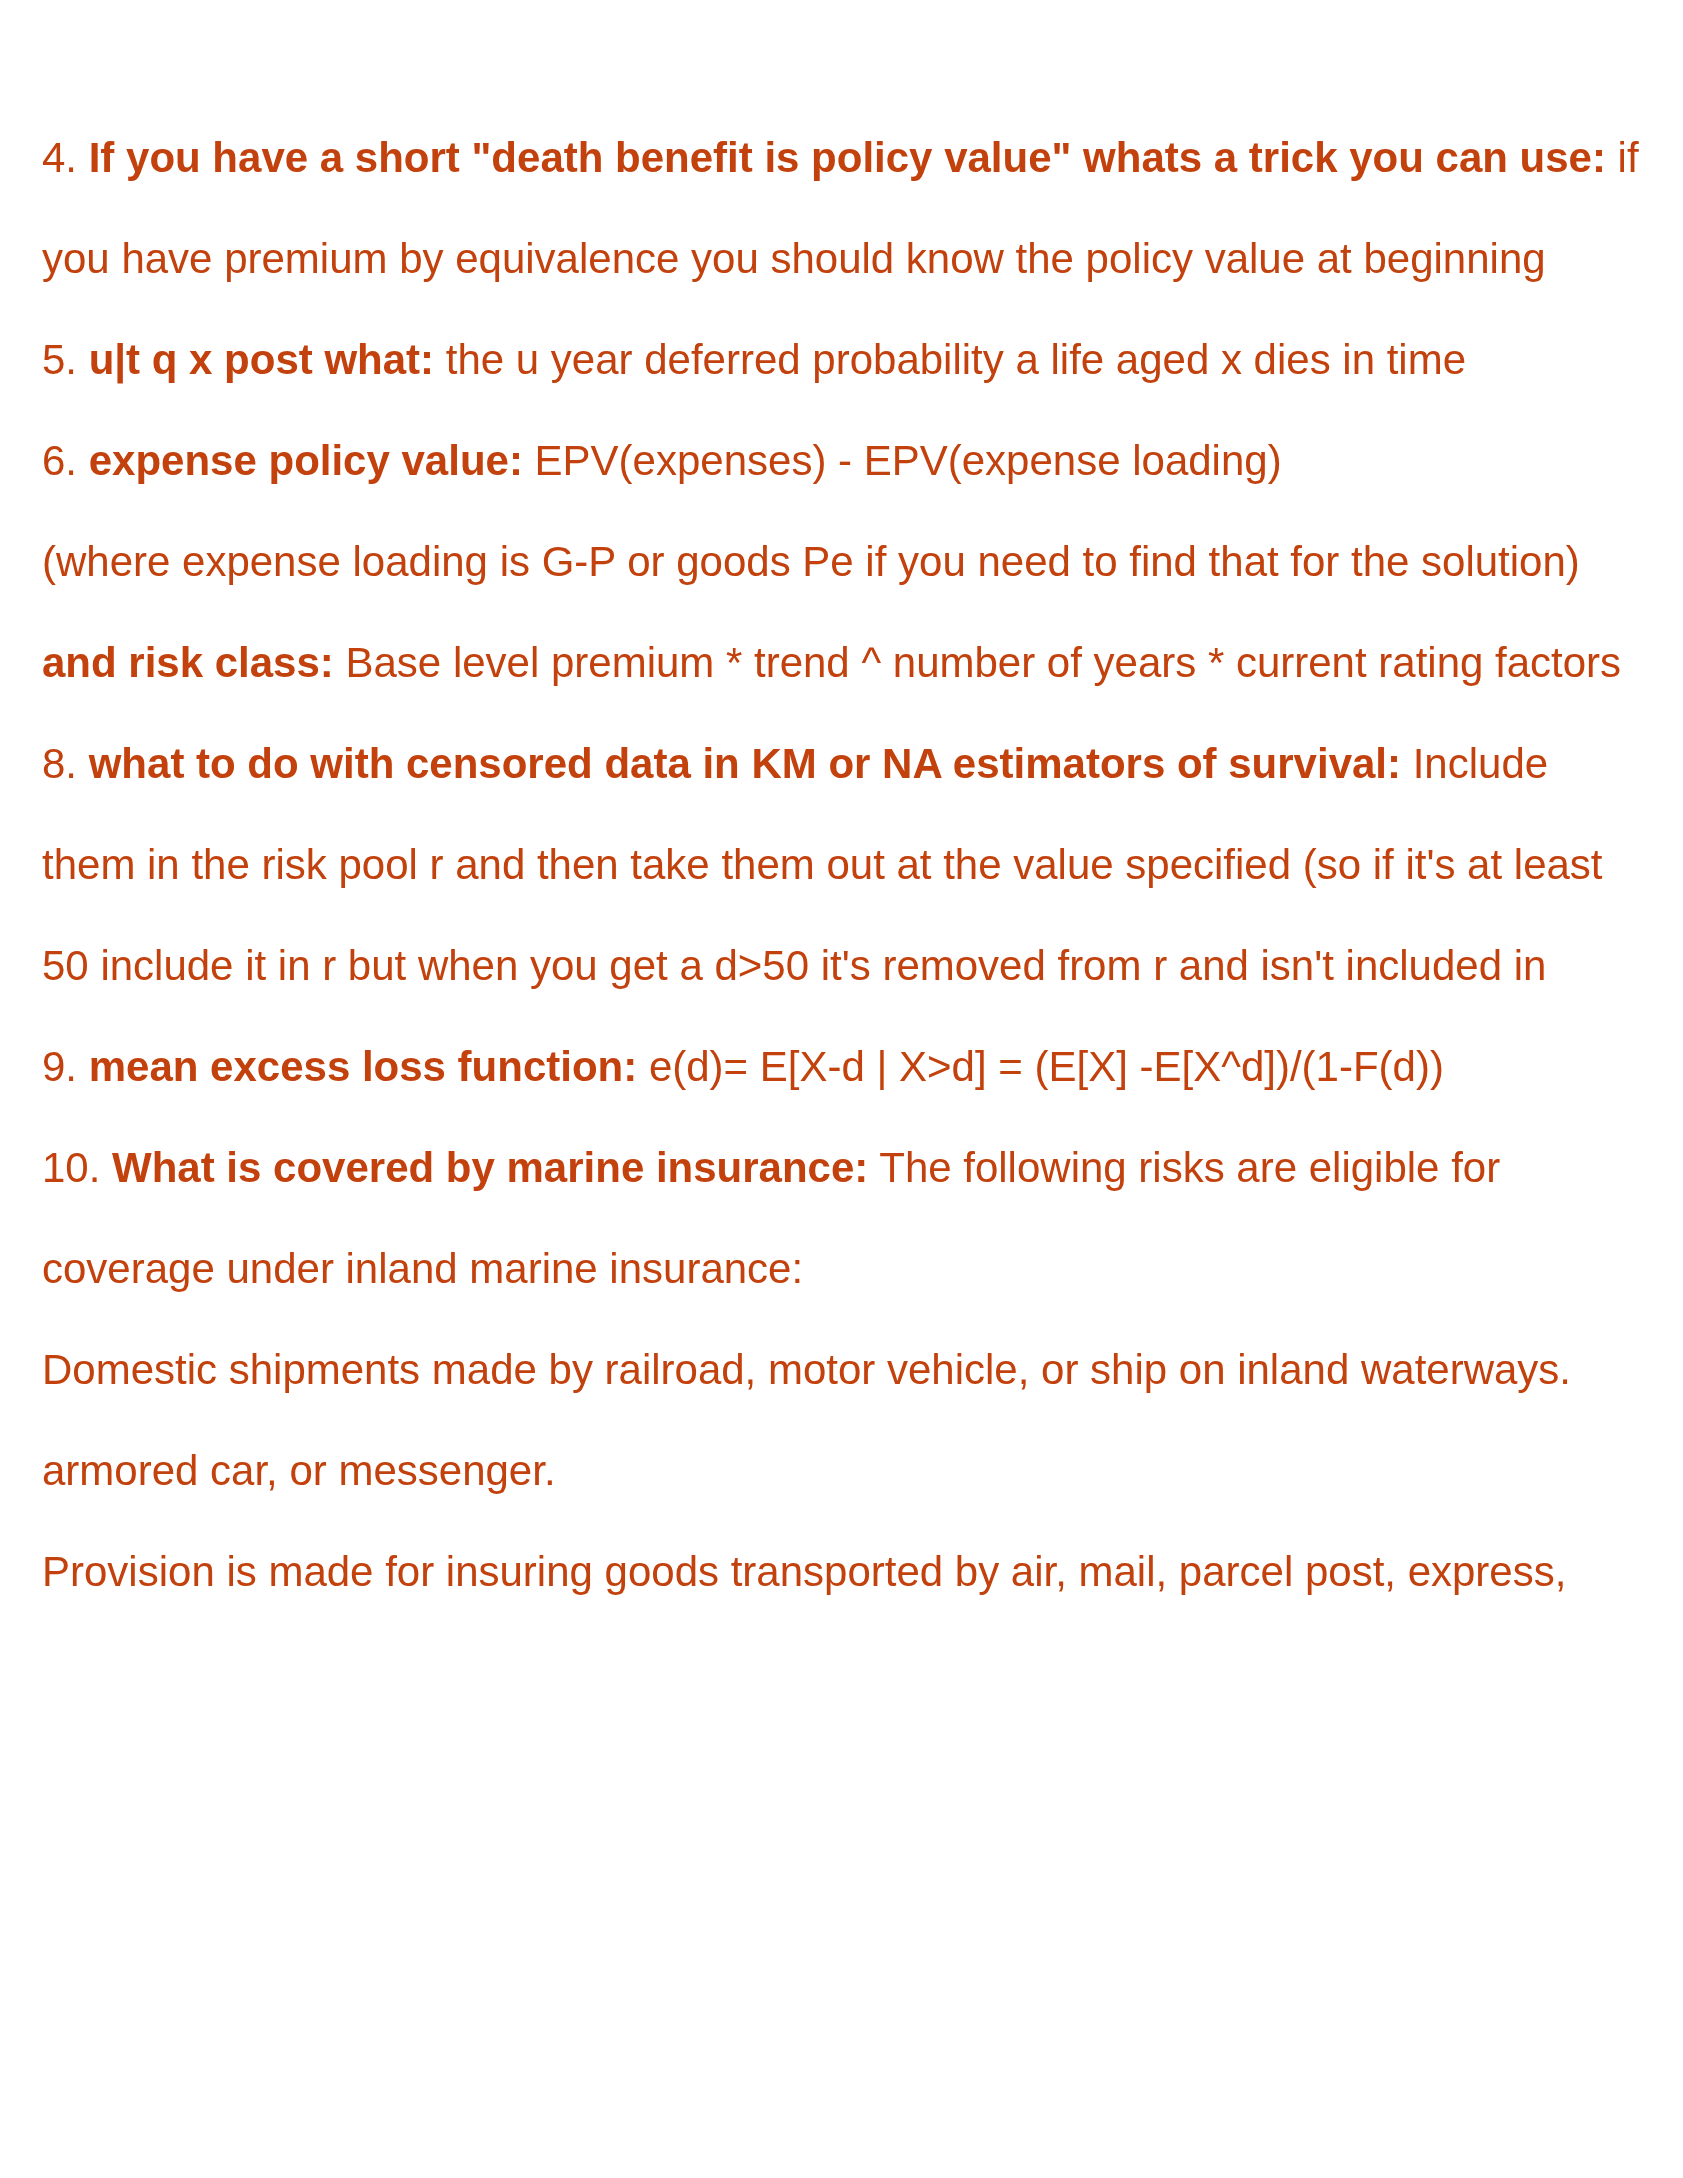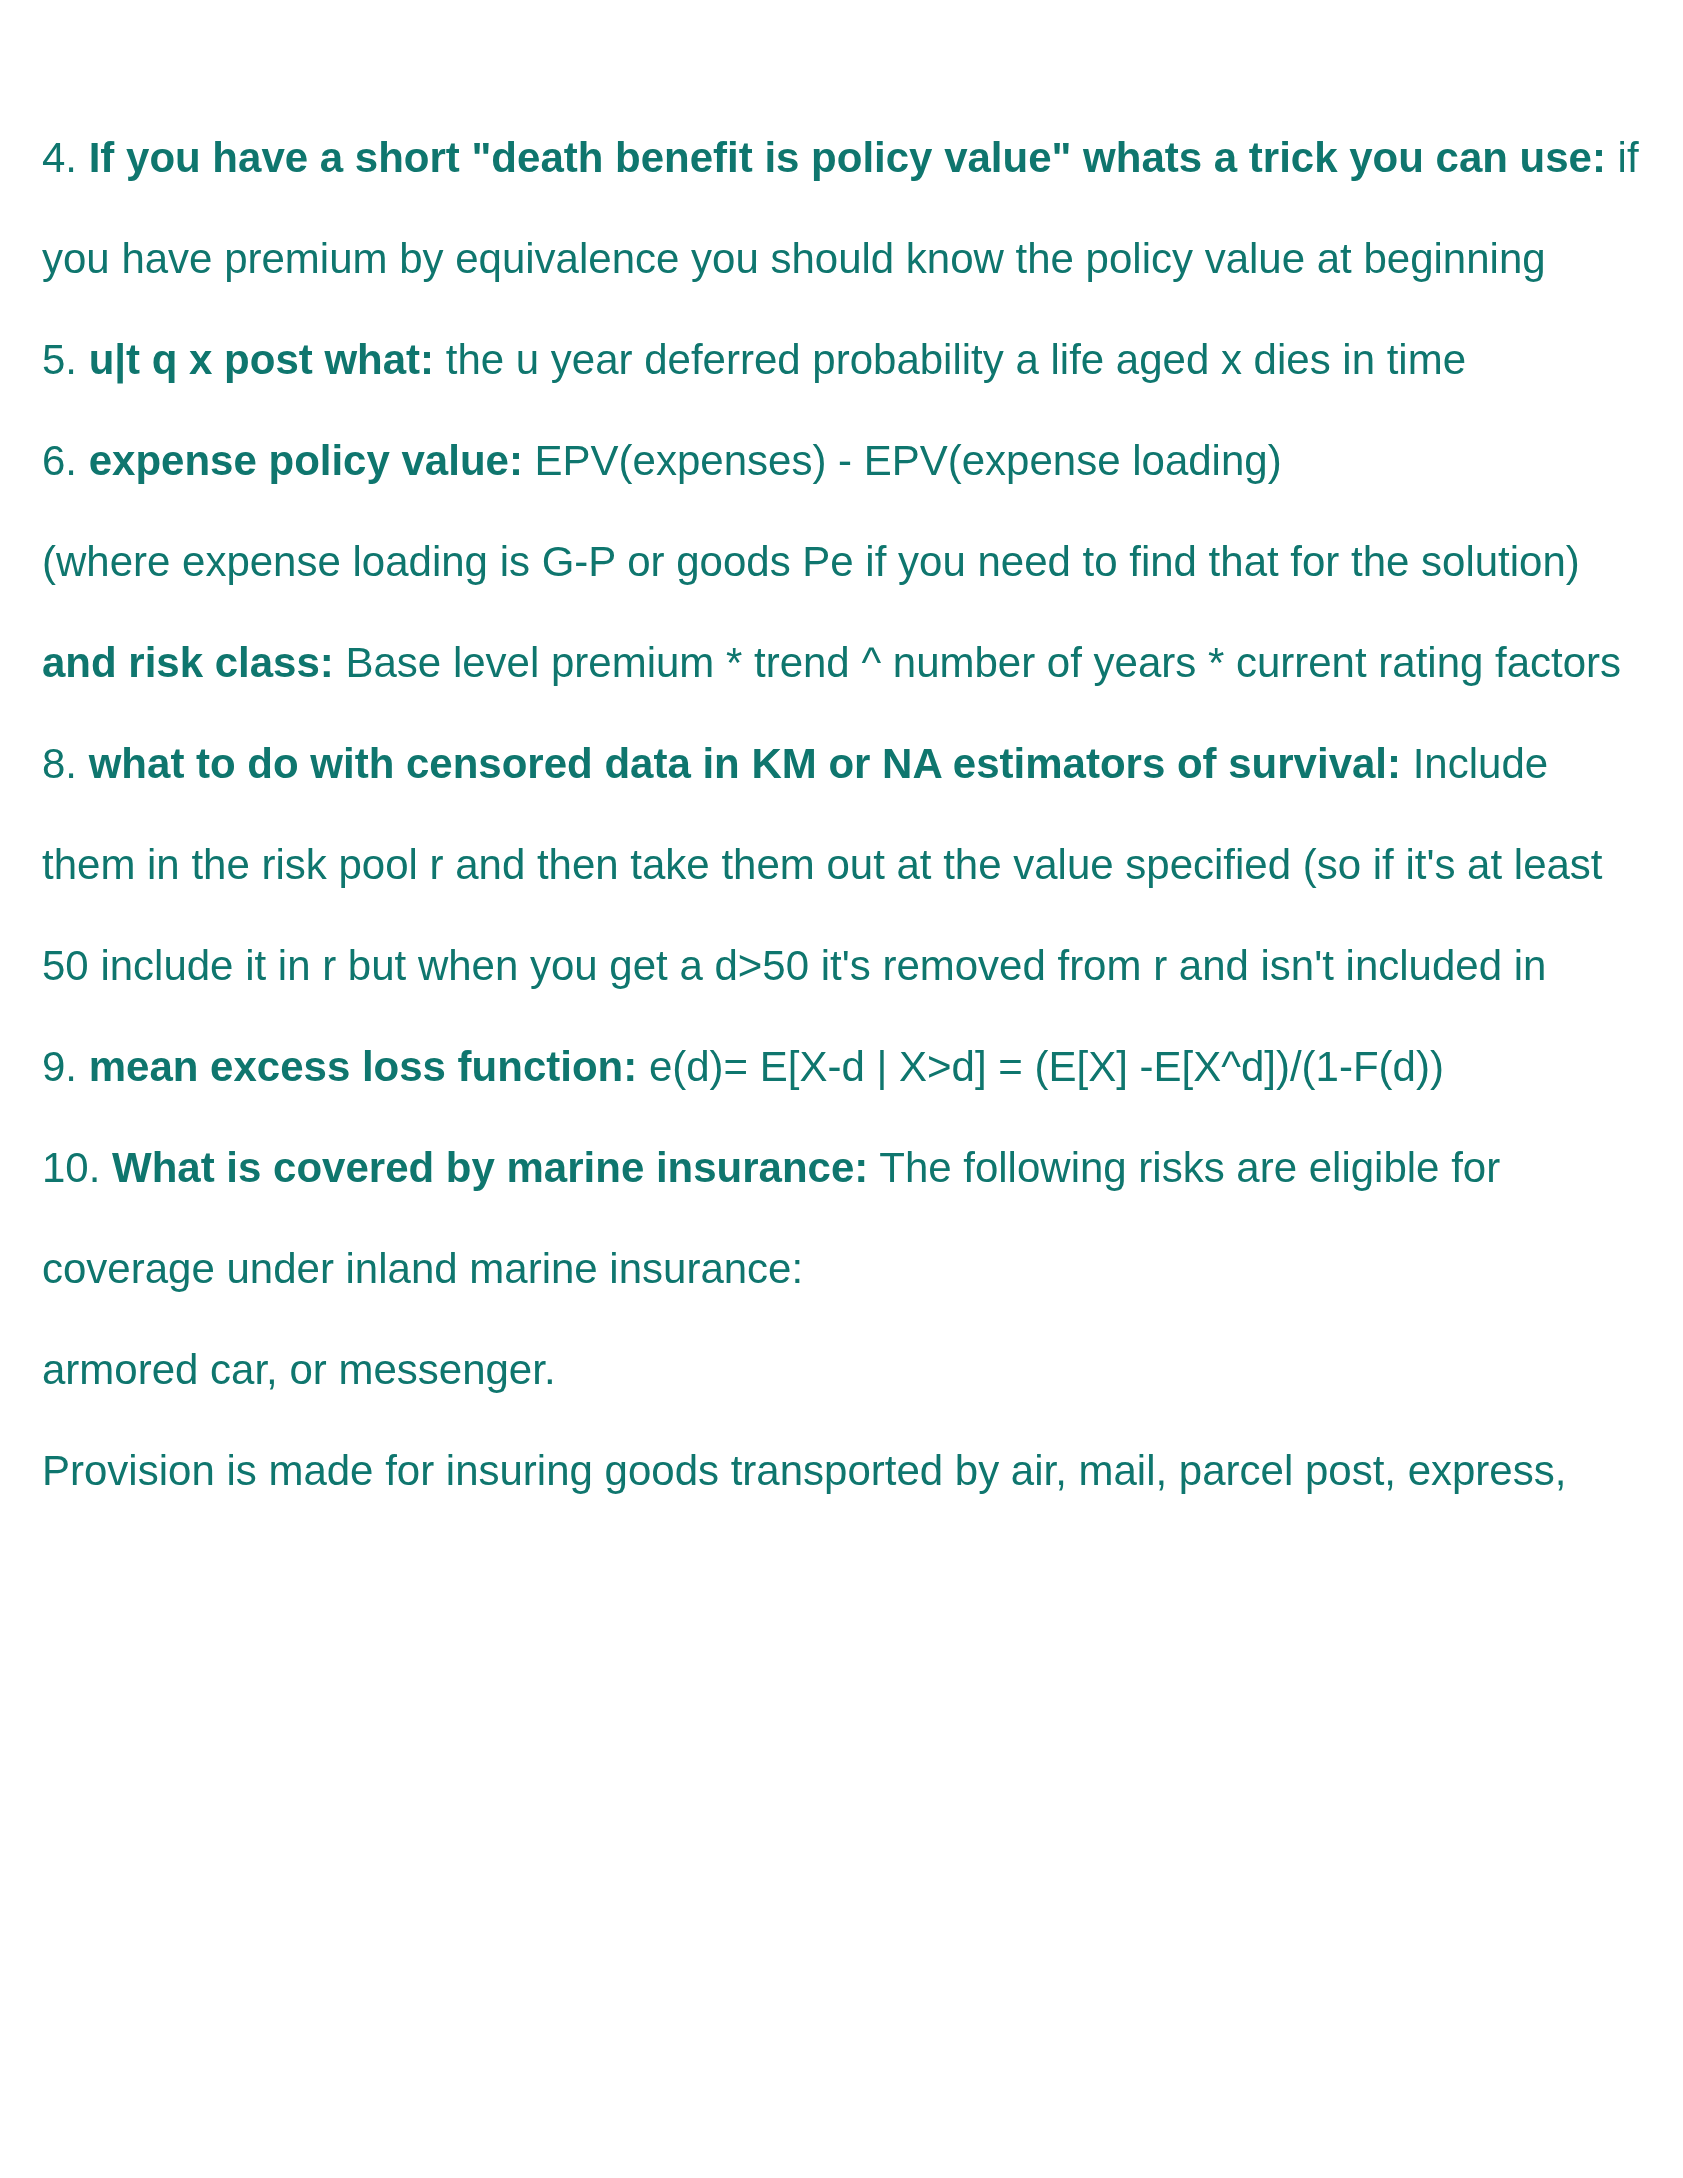--- a/index.html
+++ b/index.html
@@ -1,19 +1,19 @@
 <!DOCTYPE html>
 <html><head>
 <meta charset="utf-8">
 <style>
   html, body { margin: 0; padding: 0; background: #ffffff; }
   body { width: 1683px; height: 2178px; position: relative; overflow: hidden; }
   .page {
     position: absolute; left: 42px; top: 119px; width: 1624px;
-    font-family: "Liberation Sans", sans-serif; font-size: 42px; color: #0f766e;
+    font-family: "Liberation Sans", sans-serif; font-size: 42px; color: #c2410c;
   }
   .line { height: 101px; line-height: 77px; white-space: nowrap; }
   .b { font-weight: bold; }
 </style>
 </head>
 <body>
 
 <div class="page">
 
   <div class="line"><span>4.</span> <span class="b">If you have a short "death benefit is policy value" whats a trick you can use:</span><span> if</span></div>
@@ -27,17 +27,18 @@
   <div class="line"><span class="b">and risk class:</span><span> Base level premium * trend ^ number of years * current rating factors</span></div>
 
   <div class="line"><span>8.</span> <span class="b">what to do with censored data in KM or NA estimators of survival:</span><span> Include</span></div>
   <div class="line">them in the risk pool r and then take them out at the value specified (so if it's at least</div>
   <div class="line">50 include it in r but when you get a d&gt;50 it's removed from r and isn't included in</div>
 
   <div class="line"><span>9.</span> <span class="b">mean excess loss function:</span><span> e(d)= E[X-d | X&gt;d] = (E[X] -E[X^d])/(1-F(d))</span></div>
 
   <div class="line"><span>10.</span> <span class="b">What is covered by marine insurance:</span><span> The following risks are eligible for</span></div>
   <div class="line">coverage under inland marine insurance:</div>
+  <div class="line">Domestic shipments made by railroad, motor vehicle, or ship on inland waterways.</div>
   <div class="line">armored car, or messenger.</div>
   <div class="line">Provision is made for insuring goods transported by air, mail, parcel post, express,</div>
 
 </div>
 
 
 </body></html>

